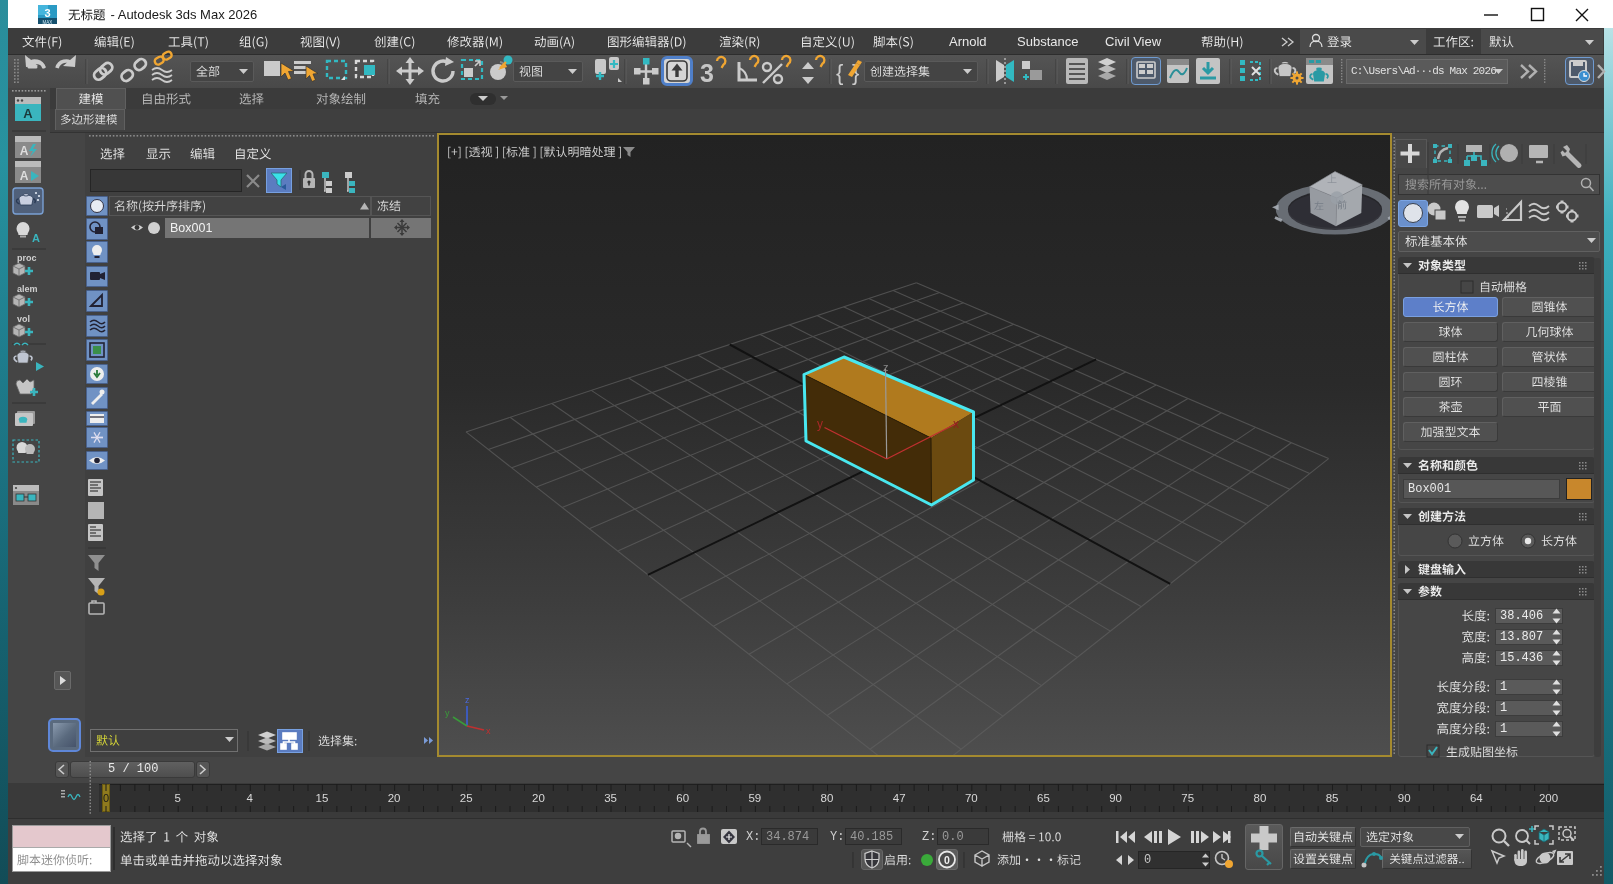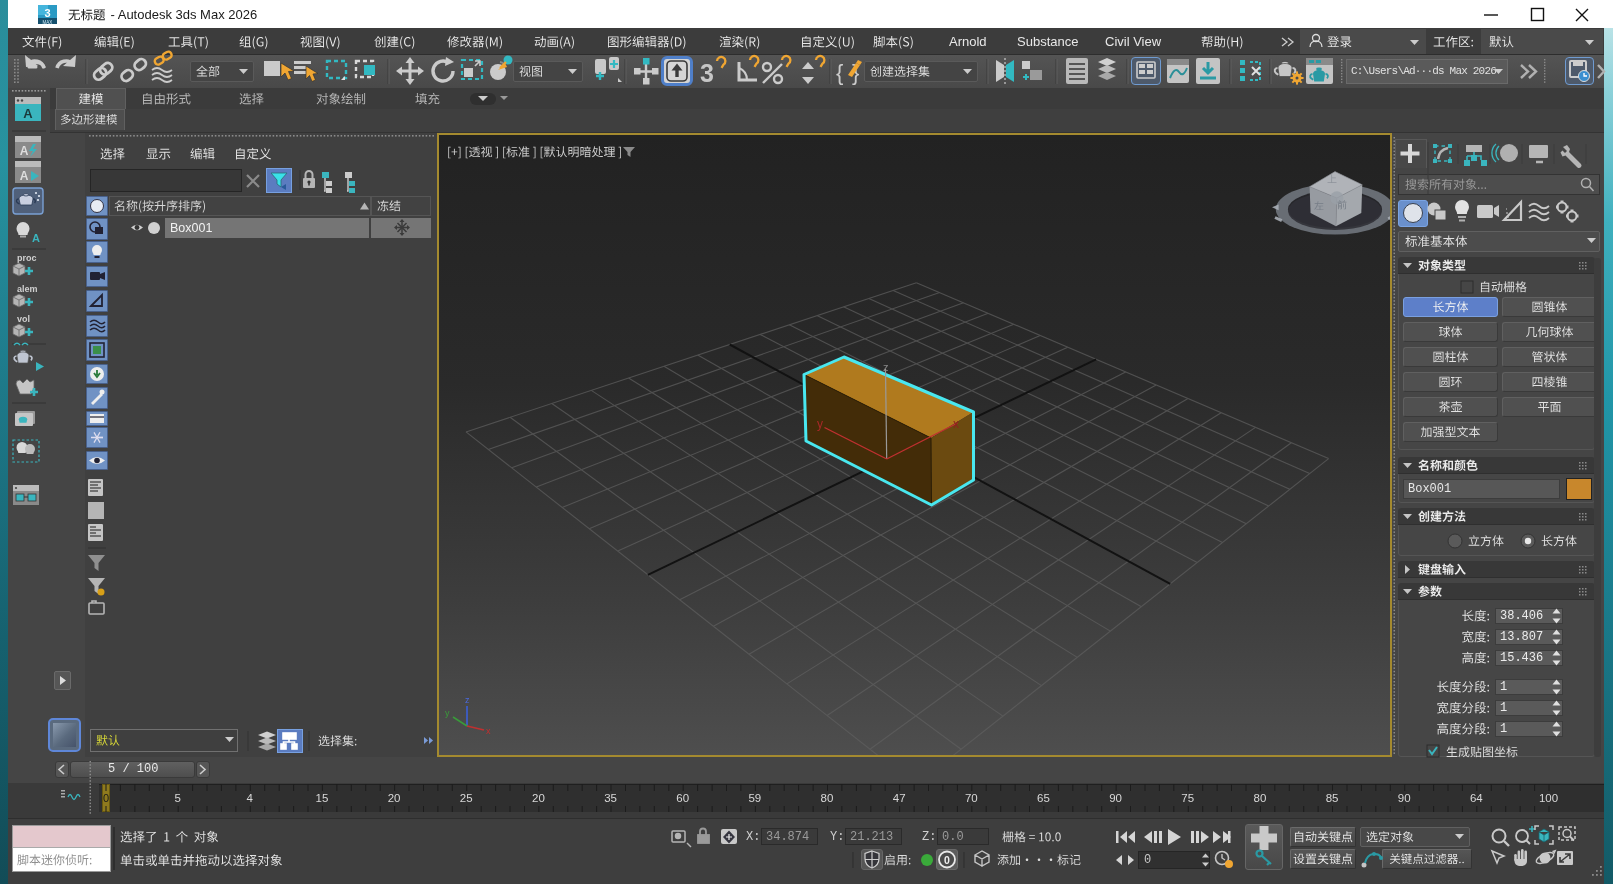--- a/index.html
+++ b/index.html
@@ -195,32 +195,32 @@
 <div style="position:absolute;left:817px;top:792px;white-space:pre;font-family:&quot;Liberation Sans&quot;,sans-serif;font-size:11.5px;color:#d8d8d8;width:20px;text-align:center">80</div>
 <div style="position:absolute;left:889.15px;top:792px;white-space:pre;font-family:&quot;Liberation Sans&quot;,sans-serif;font-size:11.5px;color:#d8d8d8;width:20px;text-align:center">47</div>
 <div style="position:absolute;left:961.3px;top:792px;white-space:pre;font-family:&quot;Liberation Sans&quot;,sans-serif;font-size:11.5px;color:#d8d8d8;width:20px;text-align:center">70</div>
 <div style="position:absolute;left:1033.45px;top:792px;white-space:pre;font-family:&quot;Liberation Sans&quot;,sans-serif;font-size:11.5px;color:#d8d8d8;width:20px;text-align:center">65</div>
 <div style="position:absolute;left:1105.6px;top:792px;white-space:pre;font-family:&quot;Liberation Sans&quot;,sans-serif;font-size:11.5px;color:#d8d8d8;width:20px;text-align:center">90</div>
 <div style="position:absolute;left:1177.75px;top:792px;white-space:pre;font-family:&quot;Liberation Sans&quot;,sans-serif;font-size:11.5px;color:#d8d8d8;width:20px;text-align:center">75</div>
 <div style="position:absolute;left:1249.9px;top:792px;white-space:pre;font-family:&quot;Liberation Sans&quot;,sans-serif;font-size:11.5px;color:#d8d8d8;width:20px;text-align:center">80</div>
 <div style="position:absolute;left:1322.05px;top:792px;white-space:pre;font-family:&quot;Liberation Sans&quot;,sans-serif;font-size:11.5px;color:#d8d8d8;width:20px;text-align:center">85</div>
 <div style="position:absolute;left:1394.2px;top:792px;white-space:pre;font-family:&quot;Liberation Sans&quot;,sans-serif;font-size:11.5px;color:#d8d8d8;width:20px;text-align:center">90</div>
 <div style="position:absolute;left:1466.35px;top:792px;white-space:pre;font-family:&quot;Liberation Sans&quot;,sans-serif;font-size:11.5px;color:#d8d8d8;width:20px;text-align:center">64</div>
-<div style="position:absolute;left:1538.5px;top:792px;white-space:pre;font-family:&quot;Liberation Sans&quot;,sans-serif;font-size:11.5px;color:#d8d8d8;width:20px;text-align:center">100</div>
+<div style="position:absolute;left:1538.5px;top:792px;white-space:pre;font-family:&quot;Liberation Sans&quot;,sans-serif;font-size:11.5px;color:#d8d8d8;width:20px;text-align:center">200</div>
 <div style="position:absolute;left:102px;top:784px;width:8px;height:28px;background:#8f7a1e;border:1px solid #6a5a10"></div>
 <div style="position:absolute;left:103px;top:792px;white-space:pre;font-family:&quot;Liberation Sans&quot;,sans-serif;font-size:11px;color:#1a1a1a">0</div>
 <div style="position:absolute;left:12px;top:825px;width:99px;height:47px;background:#fff;border:1px solid #9a9a9a"></div>
 <div style="position:absolute;left:13px;top:826px;width:97px;height:22px;background:#e4c8cd;border-bottom:1px solid #aaa"></div>
 <div style="position:absolute;left:113px;top:827px;width:2px;height:43px;background:#2e2e2e"></div>
 <div style="position:absolute;left:746px;top:830px;white-space:pre;font-family:&quot;Liberation Mono&quot;,monospace;font-size:12px;color:#cfcfcf">X:</div>
 <div style="position:absolute;left:761px;top:828px;width:57px;height:17px;background:#3a3a3a;border:1px solid #2a2a2a"></div>
 <div style="position:absolute;left:766px;top:830px;white-space:pre;font-family:&quot;Liberation Mono&quot;,monospace;font-size:12px;color:#9a9a9a">34.874</div>
 <div style="position:absolute;left:830px;top:830px;white-space:pre;font-family:&quot;Liberation Mono&quot;,monospace;font-size:12px;color:#cfcfcf">Y:</div>
 <div style="position:absolute;left:845px;top:828px;width:57px;height:17px;background:#3a3a3a;border:1px solid #2a2a2a"></div>
-<div style="position:absolute;left:850px;top:830px;white-space:pre;font-family:&quot;Liberation Mono&quot;,monospace;font-size:12px;color:#9a9a9a">21.213</div>
+<div style="position:absolute;left:850px;top:830px;white-space:pre;font-family:&quot;Liberation Mono&quot;,monospace;font-size:12px;color:#9a9a9a">40.185</div>
 <div style="position:absolute;left:922px;top:830px;white-space:pre;font-family:&quot;Liberation Mono&quot;,monospace;font-size:12px;color:#cfcfcf">Z:</div>
 <div style="position:absolute;left:937px;top:828px;width:52px;height:17px;background:#3a3a3a;border:1px solid #2a2a2a"></div>
 <div style="position:absolute;left:942px;top:830px;white-space:pre;font-family:&quot;Liberation Mono&quot;,monospace;font-size:12px;color:#9a9a9a">0.0</div>
 <div style="position:absolute;left:861px;top:849px;width:22px;height:21px;background:#565656;border:1px solid #666;border-radius:3px"></div>
 <div style="position:absolute;left:936px;top:849px;width:22px;height:21px;background:#5c5c5c;border:1px solid #6a6a6a;border-radius:3px"></div>
 <div style="position:absolute;left:1138px;top:851px;width:72px;height:18px;background:#303030;border:1px solid #252525"></div>
 <div style="position:absolute;left:1144px;top:853px;white-space:pre;font-family:&quot;Liberation Mono&quot;,monospace;font-size:12px;color:#c8c8c8">0</div>
 <div style="position:absolute;left:1245px;top:824px;width:38px;height:46px;background:linear-gradient(180deg,#5a5a5a,#484848);border:1px solid #666;border-radius:3px"></div>
 <div style="position:absolute;left:1290px;top:827px;width:66px;height:20px;background:linear-gradient(180deg,#555,#484848);border-top:1px solid #6a6a6a;border-left:1px solid #6a6a6a;border-right:1px solid #333;border-bottom:1px solid #333;border-radius:2px"></div>
 <div style="position:absolute;left:1290px;top:849px;width:66px;height:20px;background:linear-gradient(180deg,#555,#484848);border-top:1px solid #6a6a6a;border-left:1px solid #6a6a6a;border-right:1px solid #333;border-bottom:1px solid #333;border-radius:2px"></div>

